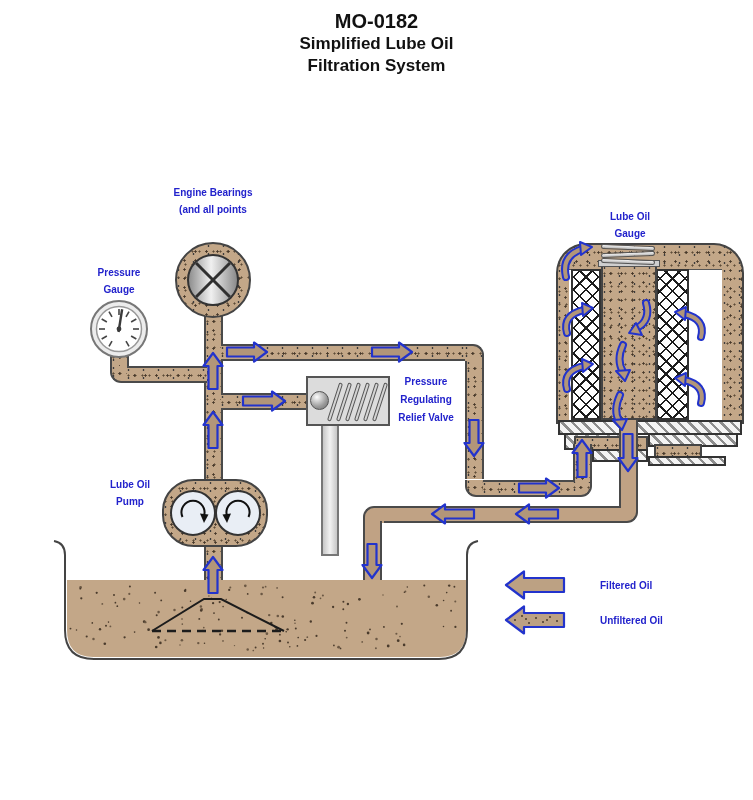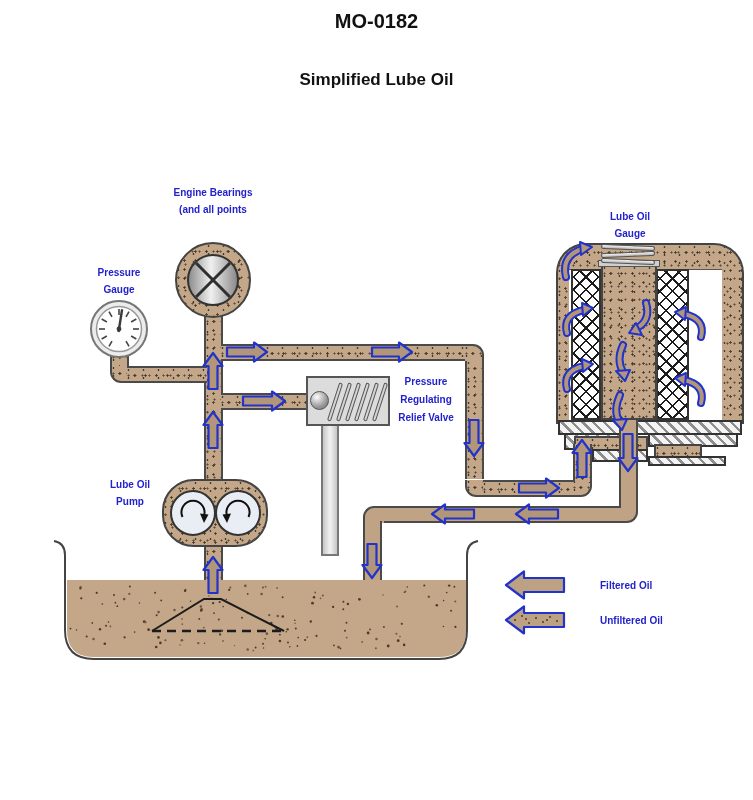--- a/index.html
+++ b/index.html
@@ -41,35 +41,36 @@
   .hatch {
     position:absolute; z-index:5;
     background-color:#f4f4f4;
     background-image: repeating-linear-gradient(45deg, #8d8d8d 0 2.5px, rgba(0,0,0,0) 2.5px 7.5px);
     border:2px solid #333;
   }
   
   .lbl { position:absolute; color:var(--label-blue,#2222cc); font-weight:bold; font-size:10px; line-height:17px; text-align:center; z-index:9; }
   .title-wrap { position:absolute; left:0; top:9px; width:753px; text-align:center; color:#111; font-weight:bold; z-index:9; }
   .title-l1 { font-size:20px; line-height:24px; }
-  .title-l2 { font-size:17px; line-height:22px;margin-top:36px; }
+  .title-l2 { font-size:17px; line-height:22px; }
   
   .ca-o { stroke:#2233cc; stroke-width:8; fill:none; stroke-linecap:round; }
   .ca-i { stroke:#b29679; stroke-width:4; fill:none; stroke-linecap:round; }
   .ca-h { fill:#b29679; stroke:#2233cc; stroke-width:2; stroke-linejoin:round; }
   svg { position:absolute; left:0; top:0; }
 </style>
 </head>
 <body>
 
 <div id="canvas">
 
   <div class="title-wrap">
     <div class="title-l1">MO-0182</div>
     <div class="title-l2">Simplified Lube Oil</div>
+    <div class="title-l2">Filtration System</div>
   </div>
 
   <svg width="753" height="800" style="z-index:1">
     <path d="M 67 580 H 466 V 630 Q 466 657 440 657 H 93 Q 67 657 67 630 Z" fill="#c3a788" stroke="none"></path>
     <g id="oil-dots">
         <circle cx="383.0" cy="594.9" r="0.73" fill="#6b5844"></circle>
         <circle cx="316.5" cy="635.9" r="1.05" fill="#4a3b2c"></circle>
         <circle cx="81.3" cy="598.3" r="1.11" fill="#4a3b2c"></circle>
         <circle cx="124.2" cy="599.1" r="1.33" fill="#6b5844"></circle>
         <circle cx="155.1" cy="592.8" r="0.96" fill="#4a3b2c"></circle>

